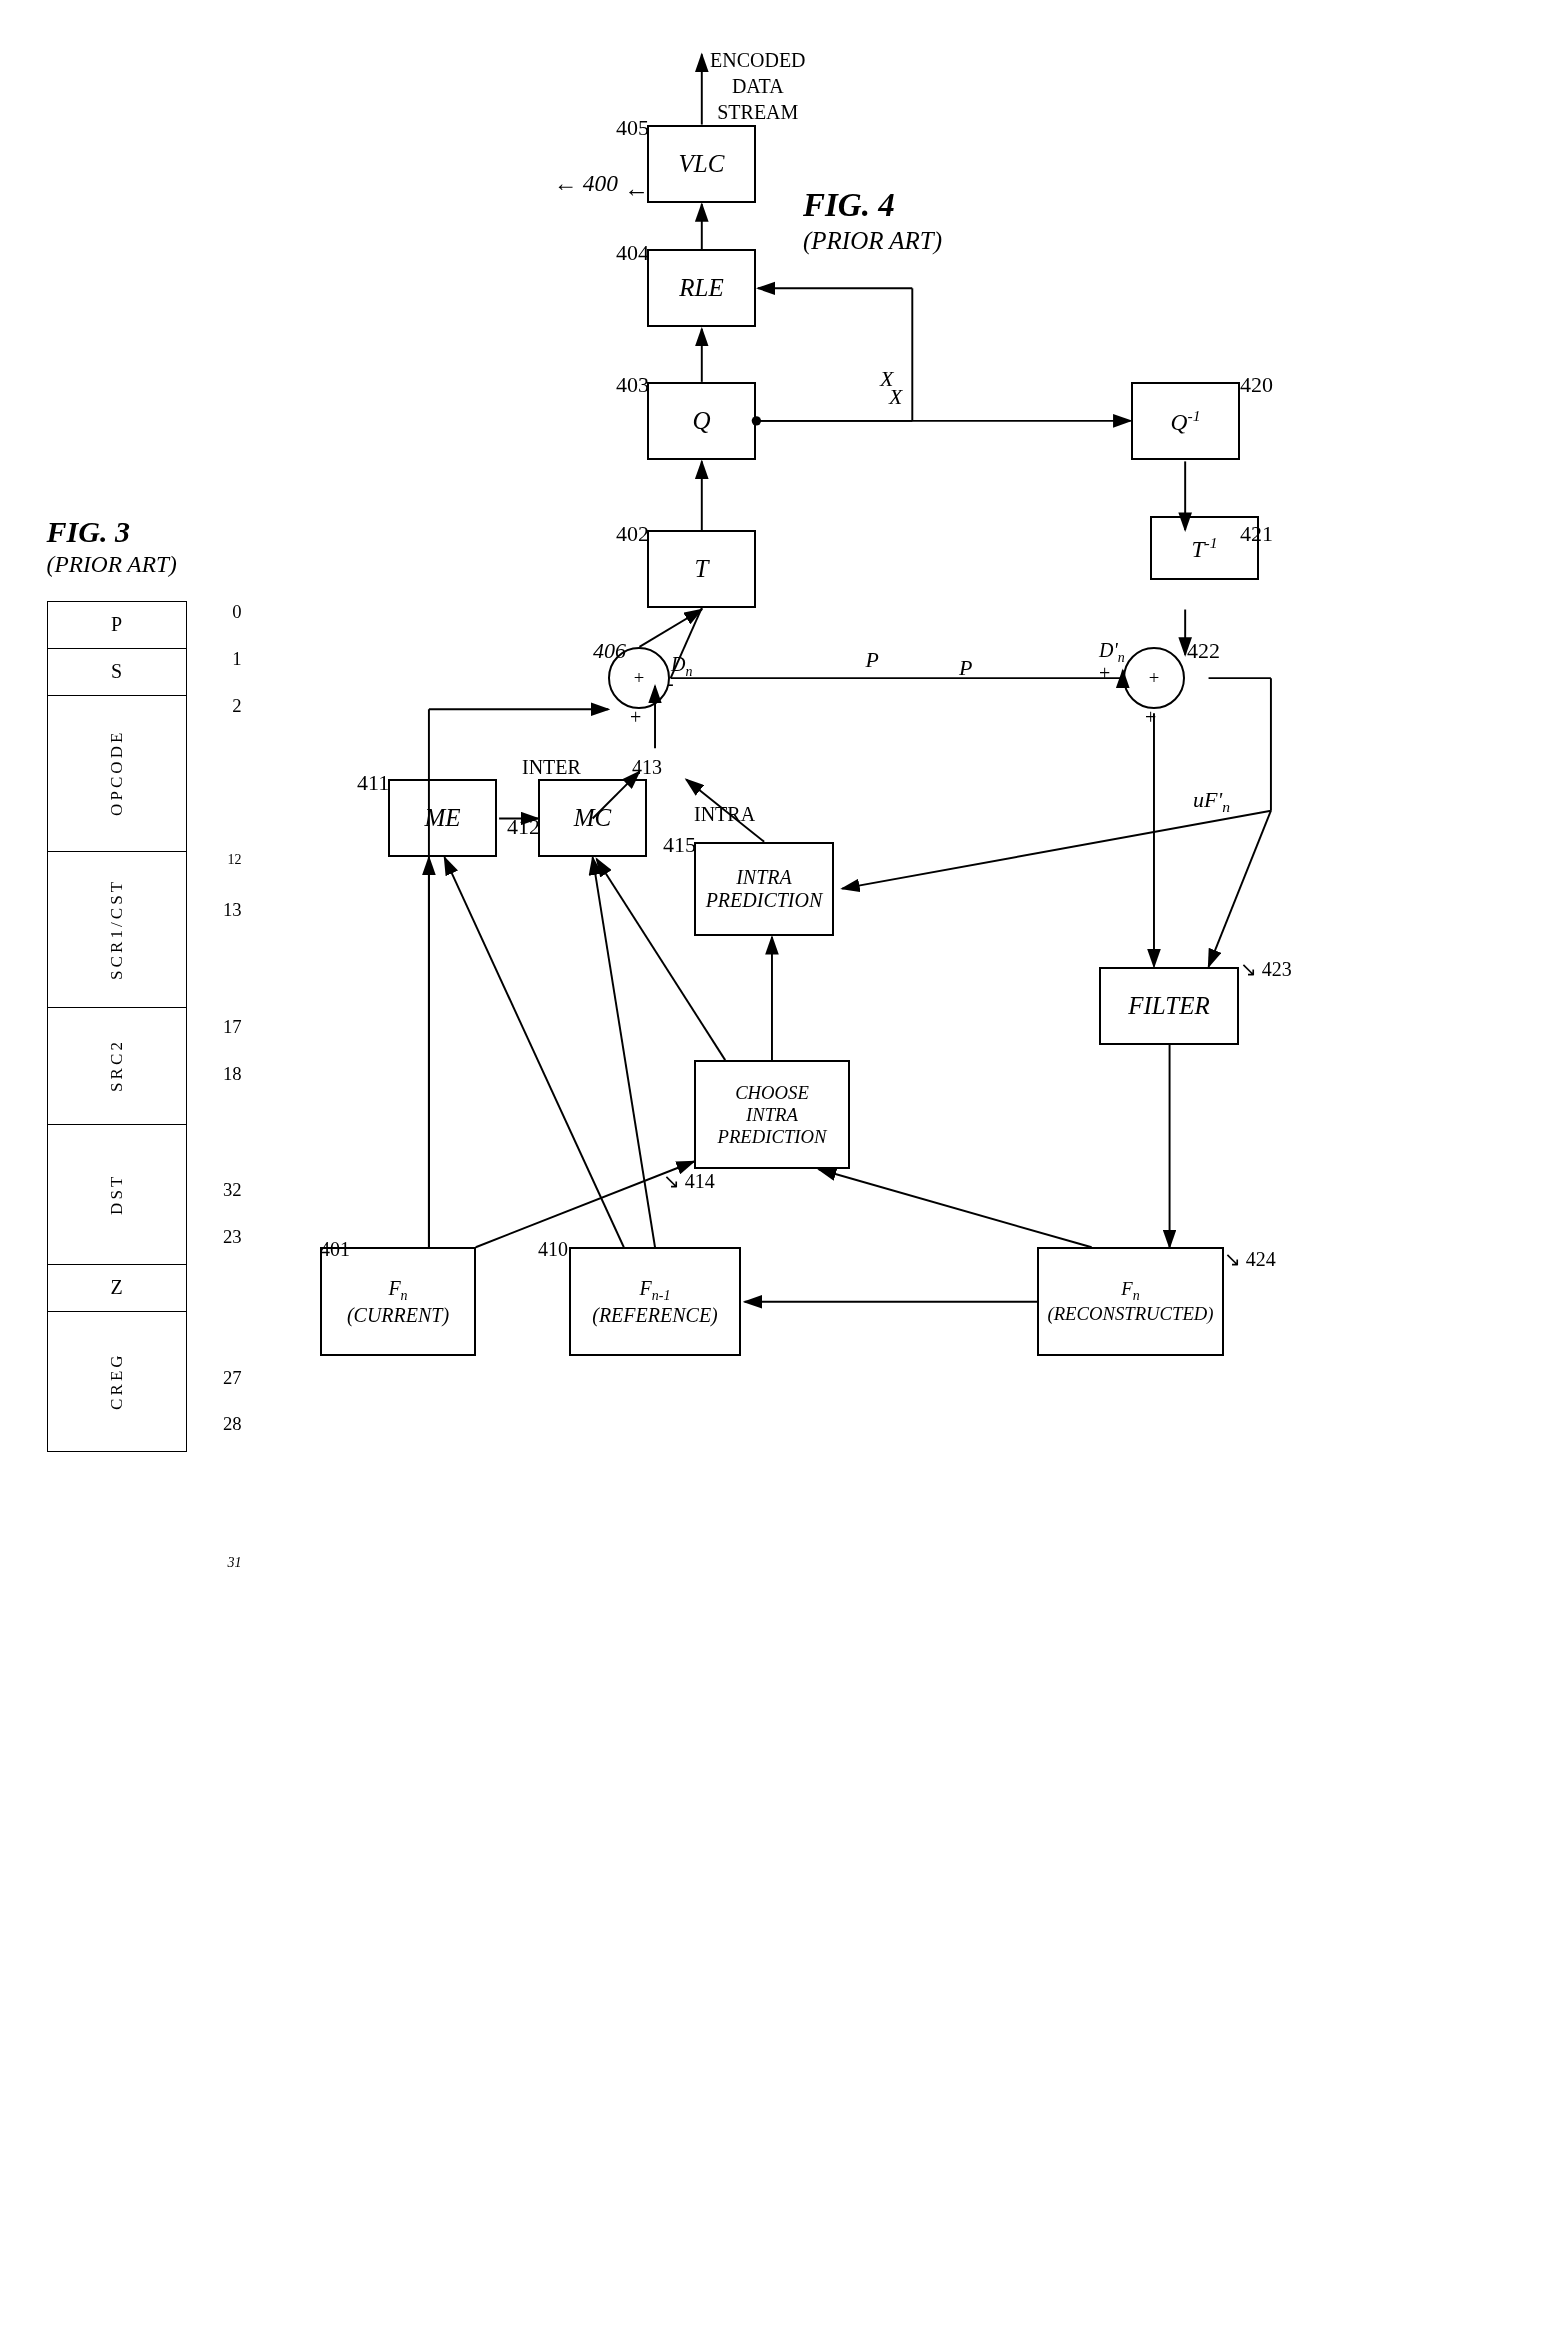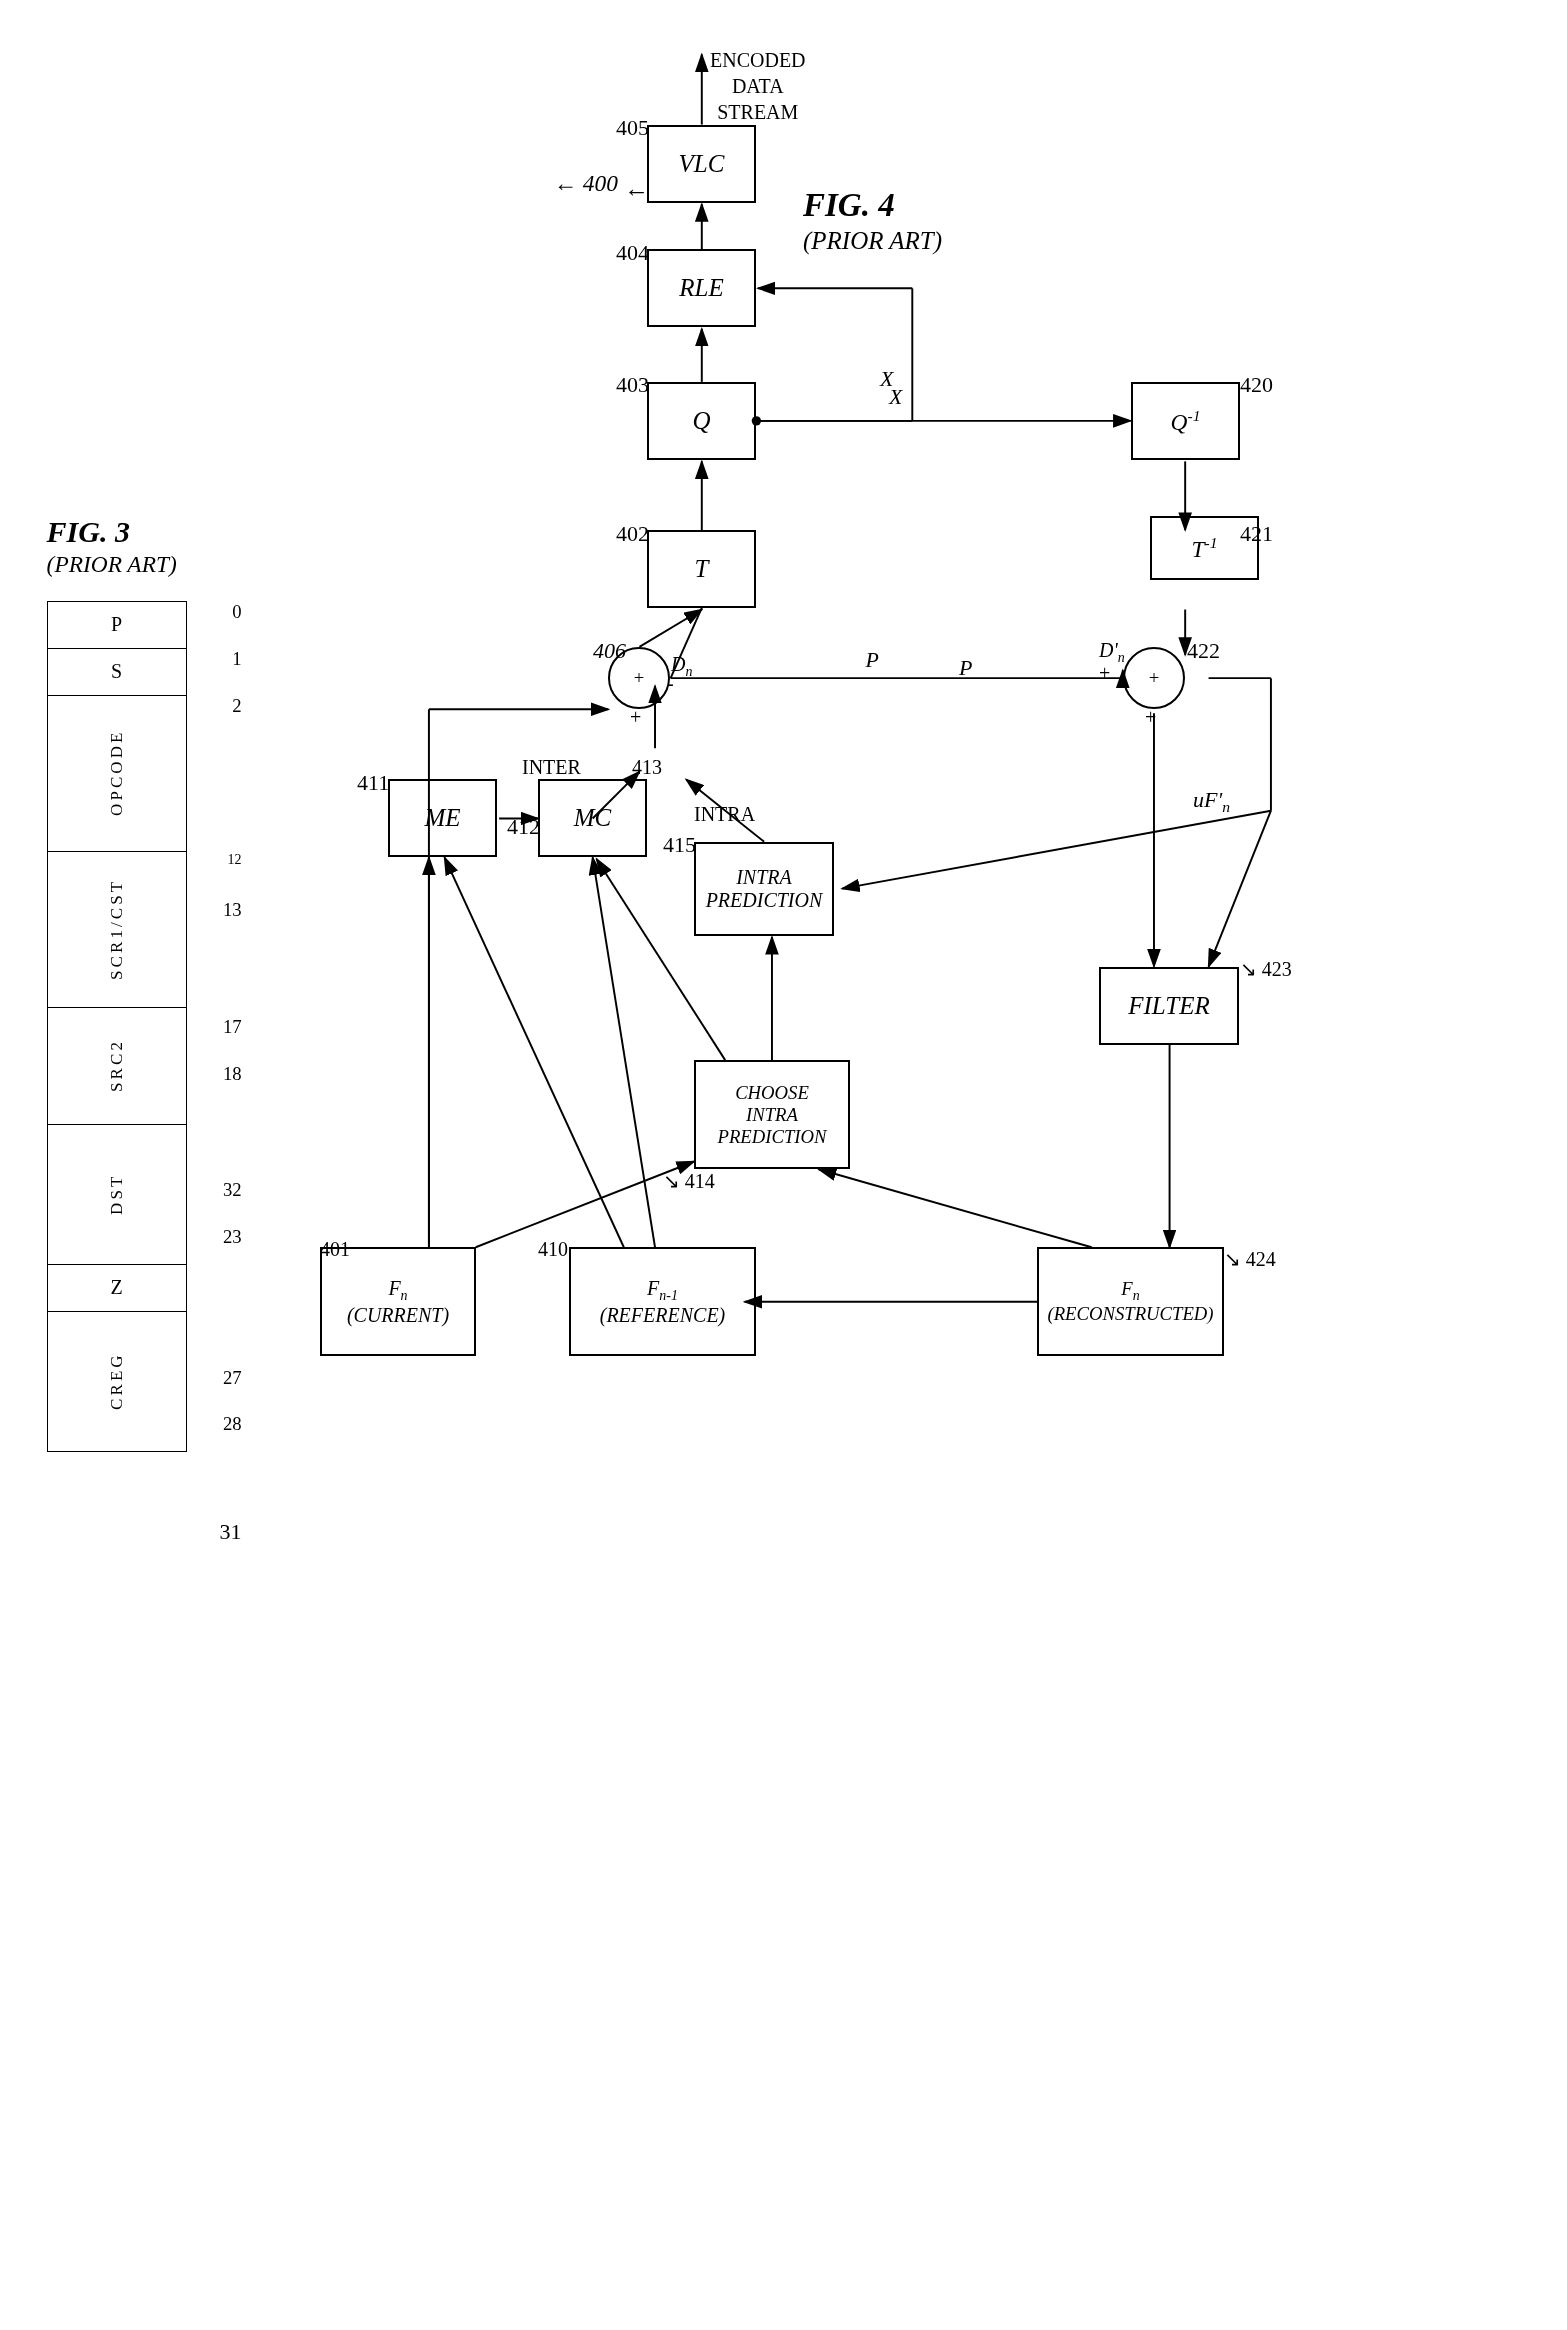--- a/index.html
+++ b/index.html
@@ -126,21 +126,21 @@
       <div style="position:absolute; right:-55px; top:47px; font-size:18.7px;">1</div>
       <div style="position:absolute; right:-55px; top:94px; font-size:18.7px;">2</div>
       <div style="position:absolute; right:-55px; top:251px; font-size:14px;">12</div>
       <div style="position:absolute; right:-55px; top:298px; font-size:18.7px;">13</div>
       <div style="position:absolute; right:-55px; top:415px; font-size:18.7px;">17</div>
       <div style="position:absolute; right:-55px; top:462px; font-size:18.7px;">18</div>
       <div style="position:absolute; right:-55px; top:578px; font-size:18.7px;">32</div>
       <div style="position:absolute; right:-55px; top:625px; font-size:18.7px;">23</div>
       <div style="position:absolute; right:-55px; top:766px; font-size:18.7px;">27</div>
       <div style="position:absolute; right:-55px; top:812px; font-size:18.7px;">28</div>
-      <div style="position:absolute; right:-55px; top:918px; font-size:22px;">31</div>
+      <div style="position:absolute; right:-55px; top:954px; font-size:14px;font-style:italic;">31</div>
     </div>
   </div>
 </div>
 
 <div class="fig4-container">
 
   <div style="position:absolute; top:156px; left:530px; font-size:33px; font-style:italic; font-weight:bold;">FIG. 4</div>
   <div style="position:absolute; top:196px; left:530px; font-size:25px; font-style:italic;">(PRIOR ART)</div>
 
   <div style="position:absolute; top:144px; left:351px; font-size:25px; font-style:italic;">← 400</div>
@@ -233,21 +233,21 @@
   <div class="diagram-box" style="left:421px; top:1029px; width:156px; height:109px;">
     <span style="font-size:18.7px; text-align:center;">CHOOSE<br>INTRA<br>PREDICTION</span>
   </div>
   <div class="ref-num" style="left:390px; top:1138px; font-size:20px;">↘ 414</div>
 
   <div class="diagram-box" style="left:47px; top:1216px; width:156px; height:109px;">
     <span style="font-size:20px; text-align:center;">F<sub style="font-size:14px;">n</sub><br>(CURRENT)</span>
   </div>
   <div class="ref-num" style="left:47px; top:1207px; font-size:20px;">401</div>
 
-  <div class="diagram-box" style="left:296px; top:1216px; width:187px; height:109px;">
+  <div class="diagram-box" style="left:296px; top:1216px; width:172px; height:109px;">
     <span style="font-size:20px; text-align:center;">F<sub style="font-size:14px;">n-1</sub><br>(REFERENCE)</span>
   </div>
   <div class="ref-num" style="left:265px; top:1207px; font-size:20px;">410</div>
 
   <div class="diagram-box" style="left:764px; top:1216px; width:187px; height:109px;">
     <span style="font-size:18.7px; text-align:center;">F<sub style="font-size:14px;">n</sub><br>(RECONSTRUCTED)</span>
   </div>
   <div class="ref-num" style="left:951px; top:1216px; font-size:20px;">↘ 424</div>
 
   <svg class="svg-overlay" viewBox="0 0 1620 2900" xmlns="http://www.w3.org/2000/svg">

